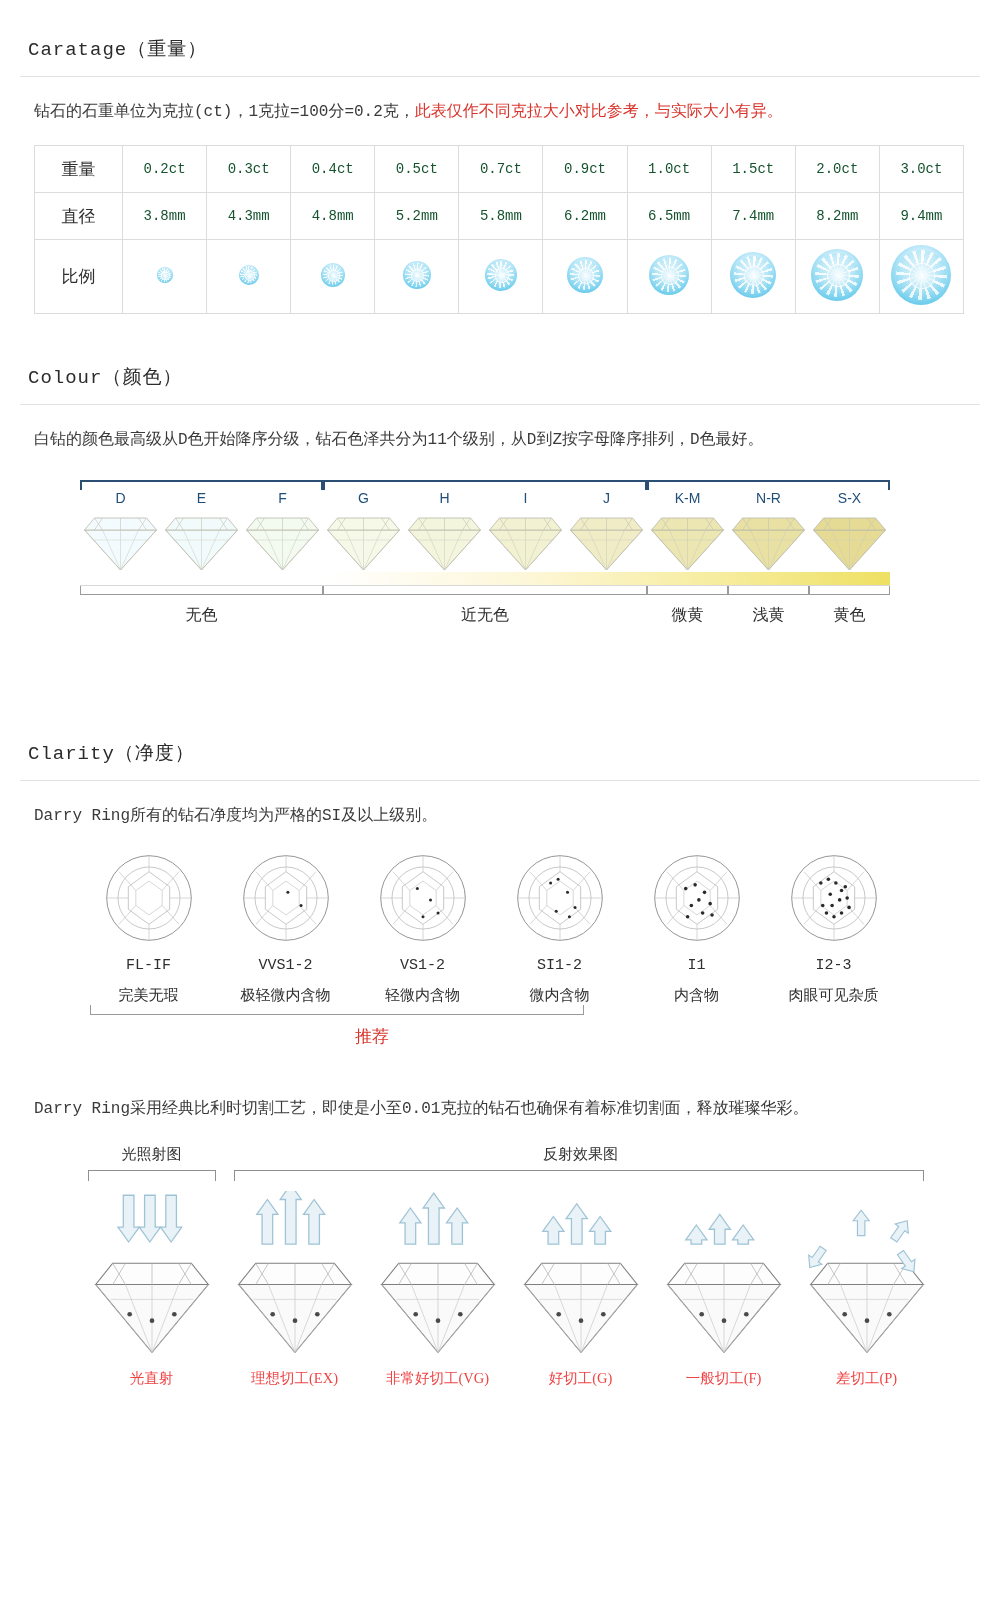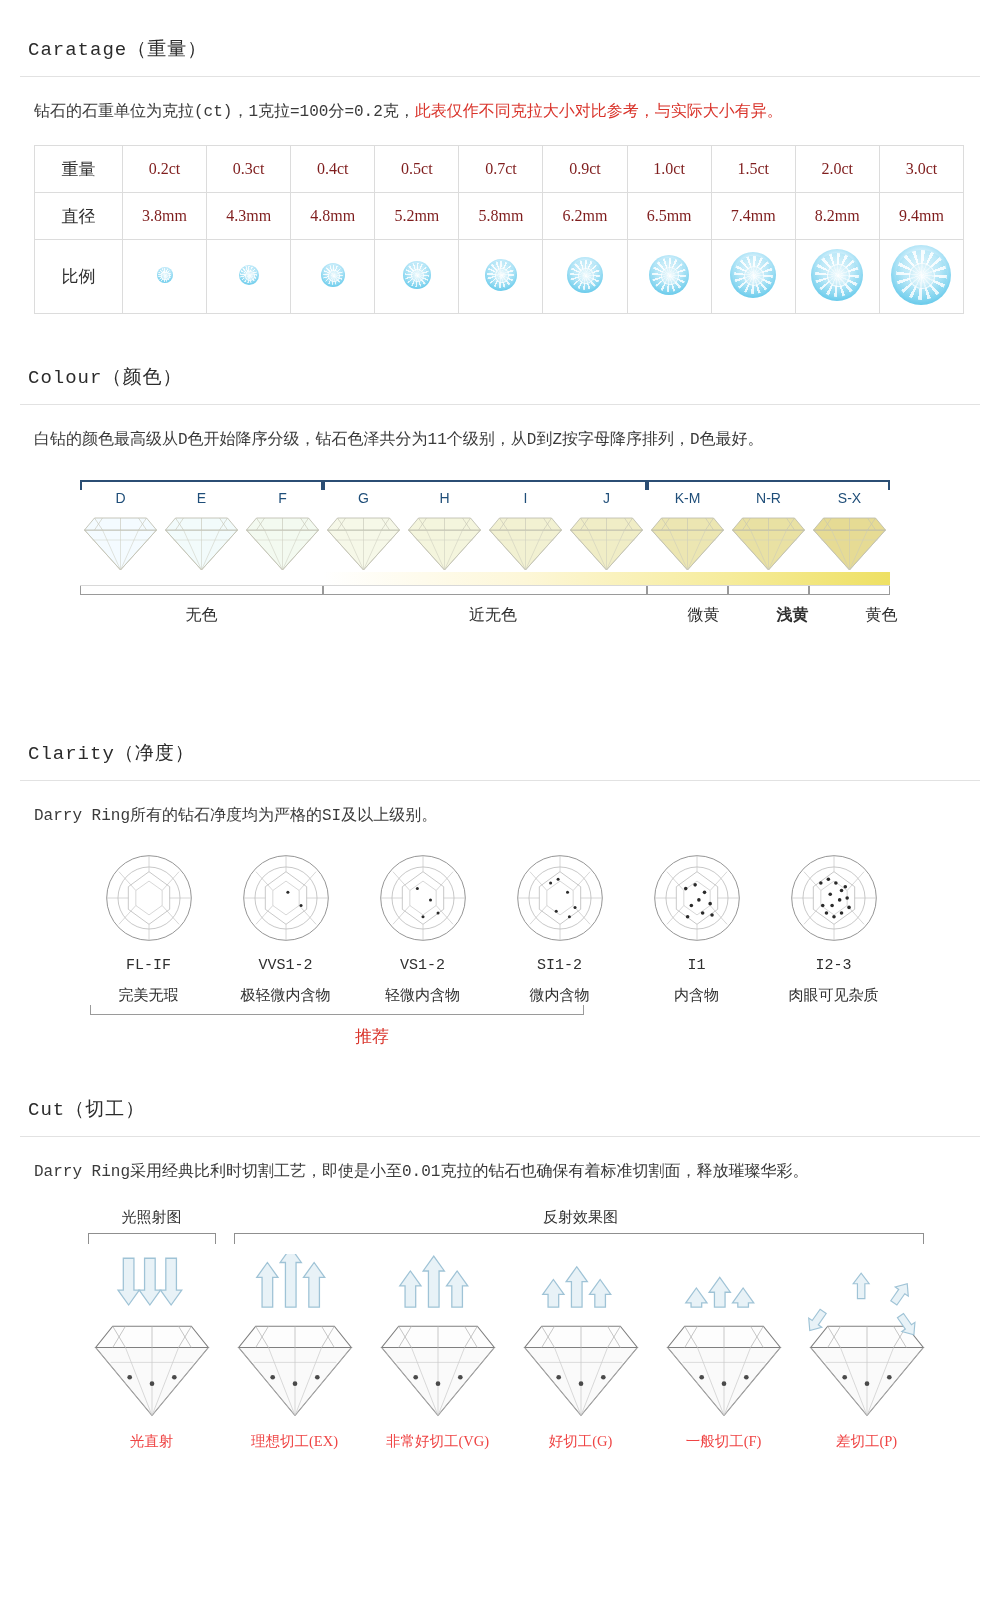--- a/index.html
+++ b/index.html
@@ -35,23 +35,23 @@
   .carat-wrap { padding: 12px 14px 0 14px; }
   table.carat {
     border-collapse: collapse;
     width: 930px;
     border: 1px solid #dcdcdc;
     table-layout: fixed;
   }
   table.carat td {
     border: 1px solid #dcdcdc;
     text-align: center;
-    font-family: Liberation Serif, serif;
-    font-size: 16px;
-    color: #7f1d1d;
+    font-family: Liberation Mono, monospace;
+    font-size: 14px;
+    color: #14532d;
     height: 47px;
     vertical-align: middle;
   }
   table.carat td.rowhead {
     width: 88px;
     font-family: "Liberation Serif", serif;
     font-size: 17px;
     color: #2f2f2f;
   }
   table.carat tr.ratio td { height: 74px; }
@@ -122,21 +122,21 @@
     background: linear-gradient(to right, #ffffff 0%, #ffffff 30%, #fdf7d8 55%, #f6ec9c 80%, #eee063 100%);
     border-bottom: 1px solid #d8d8d8;
   }
   .bot-brackets { display: flex; margin-left: 60px; }
   .bbrk {
     height: 9px;
     border-bottom: 1px solid #9a9a9a;
     border-left: 1px solid #9a9a9a;
     border-right: 1px solid #9a9a9a;
   }
-  .bot-labels { display: flex; margin-left: 60px; padding-top: 10px; gap: 8px; }
+  .bot-labels { display: flex; margin-left: 60px; padding-top: 10px; }
   .bot-label {
     text-align: center;
     font-family: "Liberation Serif", serif;
     font-size: 16px;
     color: #2f2f2f;
   }
 
   
   .clarity-row {
     display: flex;
@@ -450,21 +450,21 @@
           <div class="bbrk" style="width: 243px;"></div>
           <div class="bbrk" style="width: 324px;"></div>
           <div class="bbrk" style="width: 81px;"></div>
           <div class="bbrk" style="width: 81px;"></div>
           <div class="bbrk" style="width: 81px;"></div>
         </div>
       <div class="bot-labels" id="botLabels">
           <div class="bot-label" style="width: 243px;">无色</div>
           <div class="bot-label" style="width: 324px;">近无色</div>
           <div class="bot-label" style="width: 81px;">微黄</div>
-          <div class="bot-label" style="width: 81px; font-weight: bold;">浅黄</div>
+          <div class="bot-label" style="width: 81px;">浅黄</div>
           <div class="bot-label" style="width: 81px;">黄色</div>
         </div>
     </div>
   </div>
 
   <div class="section" style="padding-top:26px;">
     <div class="sec-head">Clarity（净度）</div>
     <div class="sec-desc">
       <div>Darry Ring所有的钻石净度均为严格的SI及以上级别。</div>
     </div>
@@ -611,21 +611,20 @@
           </svg>
           <div class="name">I2-3</div>
           <div class="desc">肉眼可见杂质</div>
         </div>
       </div>
     <div class="reco-brk"></div>
     <div class="reco-text">推荐</div>
   </div>
 
   <div class="section" style="padding-top:26px;">
-    <div class="sec-head">Cut（切工）</div>
     <div class="sec-desc">Darry Ring采用经典比利时切割工艺，即使是小至0.01克拉的钻石也确保有着标准切割面，释放璀璨华彩。</div>
 
     <div class="cut-head-row">
       <div class="cut-head-label" style="width:143px;">光照射图</div>
       <div class="cut-head-label" style="width:715px;">反射效果图</div>
     </div>
     <div class="cut-brk-row">
       <div class="cutbrk" style="width:128px;margin-left:8px;"></div>
       <div class="cutbrk" style="width:690px;margin-left:18px;"></div>
     </div>

